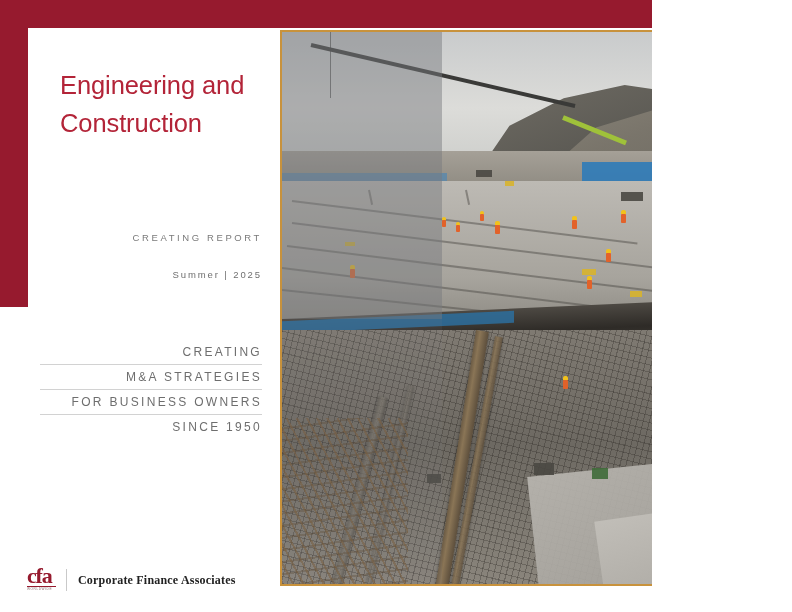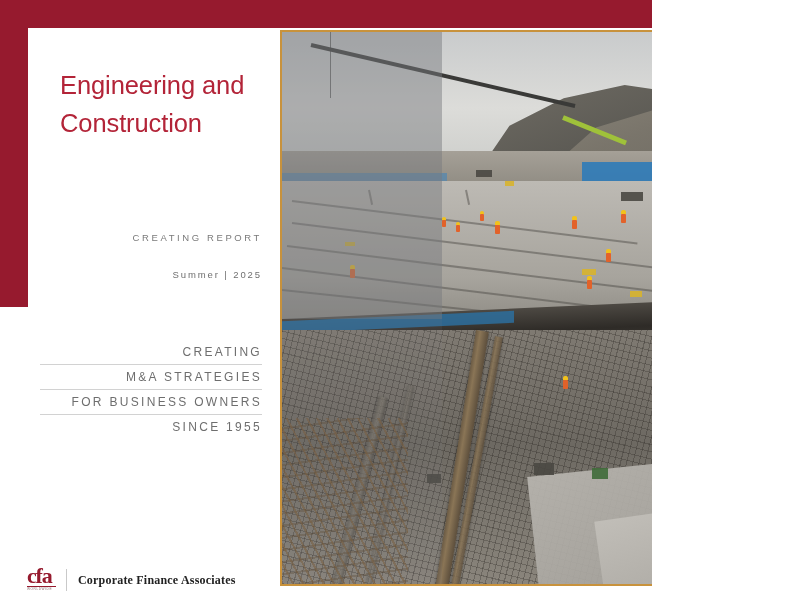--- a/index.html
+++ b/index.html
@@ -362,21 +362,21 @@
 
   <div class="meta">
     <div class="meta-kicker">CREATING REPORT</div>
     <div class="meta-edition">Summer | 2025</div>
   </div>
 
   <div class="tagline">
     <div class="tagline-row">CREATING</div>
     <div class="tagline-row ruled">M&amp;A STRATEGIES</div>
     <div class="tagline-row ruled">FOR  BUSINESS OWNERS</div>
-    <div class="tagline-row ruled">SINCE 1955</div>
+    <div class="tagline-row ruled">SINCE 1950</div>
   </div>
 
   <div class="logo">
     <div class="logo-mark">
       <span class="cfa">cfa</span>
       <span class="rule"></span>
       <span class="ww">WORLDWIDE</span>
     </div>
     <div class="logo-divider"></div>
     <div class="logo-wordmark">Corporate Finance Associates</div>

